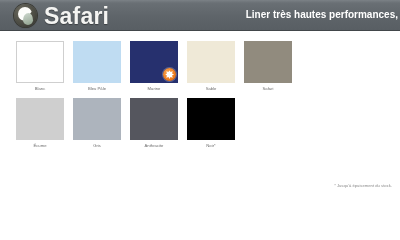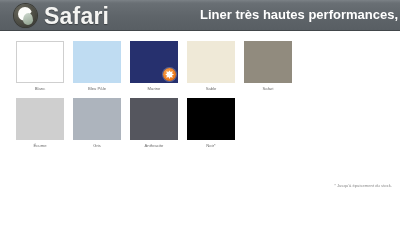--- a/index.html
+++ b/index.html
@@ -85,21 +85,21 @@
     color: #f4f4f2;
     letter-spacing: 0.2px;
     text-shadow: 0 1px 1px rgba(0,0,0,0.35);
     white-space: nowrap;
   }
 
   .tagline {
     position: absolute;
     right: 2px;
     top: 9px;
-    font-size: 13px;
+    font-size: 10px;
     line-height: 12px;
     color: #ffffff;
     font-weight: bold;
     white-space: nowrap;
     margin-left: 20px;
   }
 
   
   .grid {
     position: absolute;

